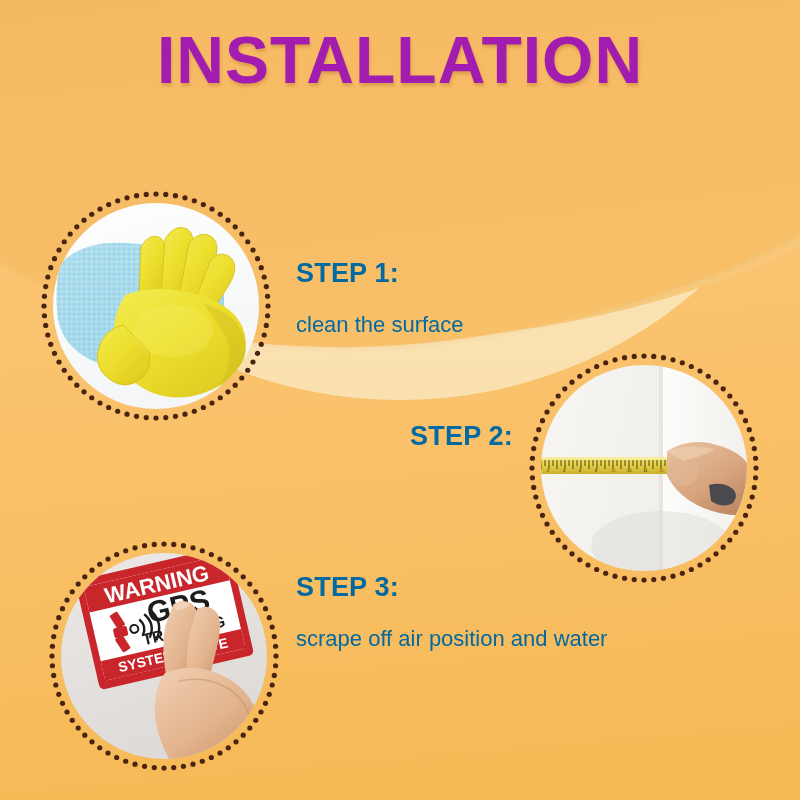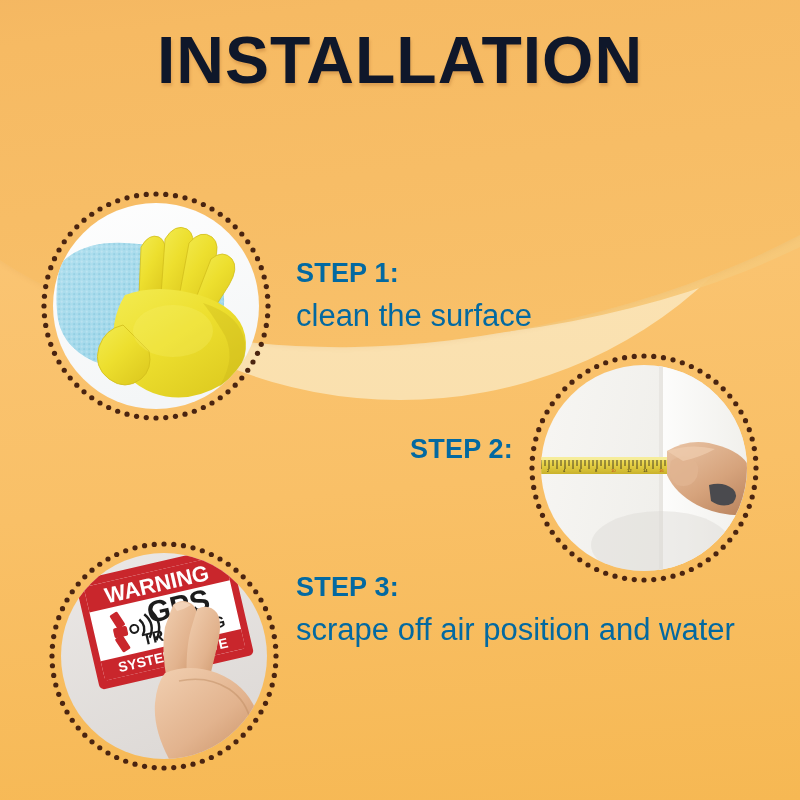--- a/index.html
+++ b/index.html
@@ -72,21 +72,21 @@
   
   .title {
     position: absolute;
     top: 22px;
     left: 0;
     width: 800px;
     text-align: center;
     font-size: 66px;
     font-weight: bold;
     letter-spacing: 1px;
-    color: #0f172a;
+    color: #a21caf;
     text-shadow: 1px 3px 3px rgba(176,110,45,0.35);
     z-index: 6;
   }
 
   
   .photo-circle {
     position: absolute;
     border-radius: 50%;
     overflow: hidden;
     z-index: 5;
@@ -105,27 +105,27 @@
     color: #0369a1;
     line-height: 1.18;
   }
   .step .head {
     font-size: 27px;
     font-weight: bold;
     display: block;
     letter-spacing: 0.2px;
   }
   .step .body {
-    font-size: 31px;
+    font-size: 22px;
     font-weight: normal;
     display: block;
-    margin-top: 8px;
+    margin-top: 22px;
   }
   .step-1 { left: 296px; top: 258px; text-align: left; }
-  .step-2 { right: 287px; top: 434px; text-align: left; }
+  .step-2 { right: 287px; top: 421px; text-align: left; }
   .step-3 { left: 296px; top: 572px; text-align: left; }
 
   
   .ph-inner { position: absolute; inset: 0; }
 </style>
 </head>
 <body>
 
 <div id="poster">
 

